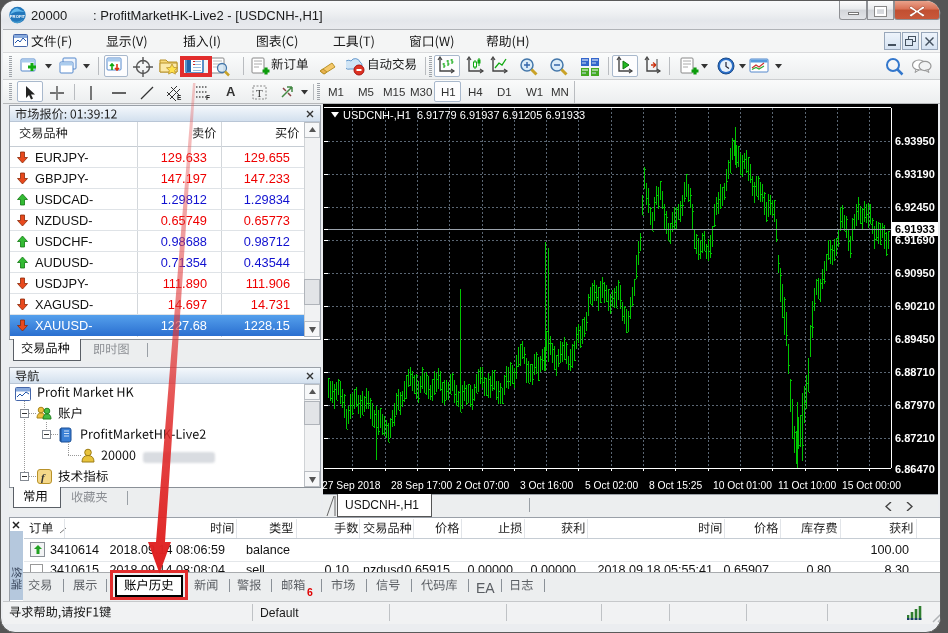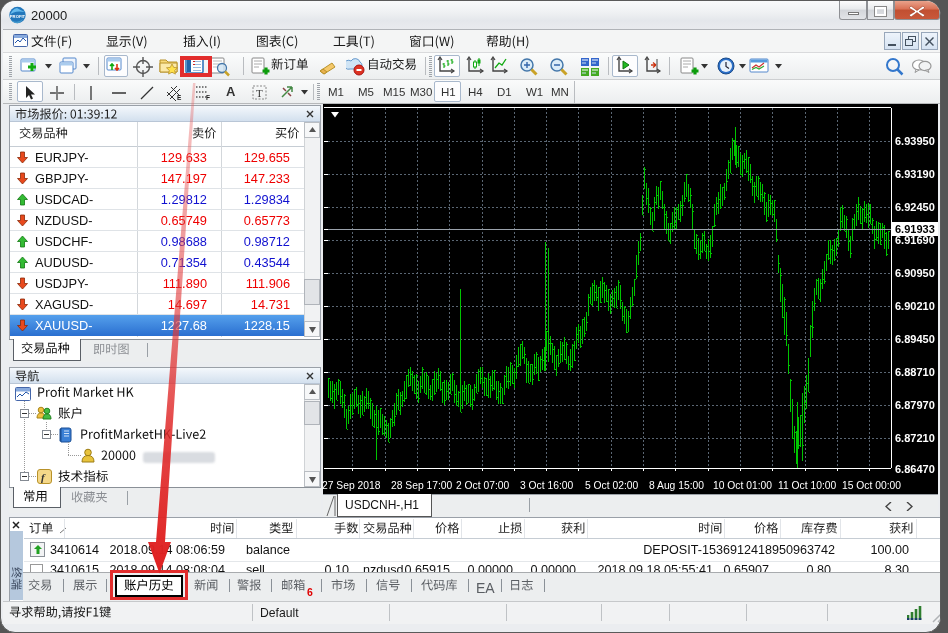--- a/index.html
+++ b/index.html
@@ -11,20 +11,21 @@
 </style></head><body>
 <div id="win">
 <div style="position:absolute;left:0px;top:0px;width:946px;height:28px;background:linear-gradient(180deg,#f9fafb 0%,#eff1f3 40%,#e4e7eb 70%,#e9ebee 100%);border-radius:5px 5px 0 0;"></div>
     <svg style="position:absolute;left:7px;top:5px;" width="19" height="19" viewBox="0 0 19 19">
 <circle cx="9.5" cy="9" r="8.2" fill="#2277bb"></circle>
 <path d="M2 9 q4 -5 15 -3 q-5 -2 -8 -4 q-5 1 -7 7z" fill="#66bbee"></path>
 <path d="M3 14 q6 4 12 -1 q-2 5 -8 4 q-3 -1 -4 -3z" fill="#4499cc"></path>
 <text x="9.5" y="12" font-size="4.2" fill="#fff" text-anchor="middle" font-weight="bold" font-family="Liberation Sans">PROFIT</text>
 </svg>
     <div style="position:absolute;left:30px;top:7px;font-size:13px;color:#1a1a1a;font-weight:normal;white-space:pre;">20000</div>
+    <div style="position:absolute;left:92px;top:7px;font-size:13px;color:#1a1a1a;font-weight:normal;white-space:pre;">: ProfitMarketHK-Live2 - [USDCNH-,H1]</div>
     <div style="position:absolute;left:838px;top:0px;width:28px;height:19px;background:linear-gradient(180deg,#fdfdfd,#e8eaec 45%,#d3d6da 50%,#e2e4e7);border:1px solid #8e9094;border-top:none;border-radius:0 0 3px 3px;"></div>
     <div style="position:absolute;left:866px;top:0px;width:27px;height:19px;background:linear-gradient(180deg,#fdfdfd,#e8eaec 45%,#d3d6da 50%,#e2e4e7);border:1px solid #8e9094;border-top:none;"></div>
     <div style="position:absolute;left:893px;top:0px;width:46px;height:19px;background:linear-gradient(180deg,#e9a28b,#d97054 45%,#c14f31 50%,#c9583a);border:1px solid #8e9094;border-top:none;border-radius:0 0 3px 3px;"></div>
     <div style="position:absolute;left:847px;top:11px;width:11px;height:3px;background:#fff;border:1px solid #777;"></div>
     <div style="position:absolute;left:874px;top:6px;width:11px;height:9px;background:transparent;border:2px solid #fff;outline:1px solid #888;"></div>
     <svg style="position:absolute;left:908px;top:4px;" width="16" height="13" viewBox="0 0 16 13">
 <path d="M2 1 L8 5.5 L14 1 L16 3 L10 6.5 L16 10 L14 12 L8 7.5 L2 12 L0 10 L6 6.5 L0 3z" fill="#fff" stroke="#9a3b22" stroke-width="0.6"></path>
 </svg>
     <div style="position:absolute;left:2px;top:28px;width:944px;height:24px;background:#f4f5f5;border-top:1px solid #b0b3b7;border-bottom:1px solid #d9dadc;"></div>
     <svg style="position:absolute;left:12px;top:33px;" width="15" height="13" viewBox="0 0 15 13">
@@ -467,39 +468,40 @@
       <path d="M412.5 23 V61" stroke="#00c400" stroke-width="1"></path>
       <path d="M474.5 298 V364" stroke="#00c400" stroke-width="1"></path>
       <path d="M479.5 289 V357" stroke="#00c400" stroke-width="1"></path>
       <path d="M1 3.5 H568 M568.5 3.5 V363.5 M1 364.5 H568" stroke="#fff" fill="none"></path>
       <path d="M1 125.5 H568" stroke="#9aa2ab"></path>
       <path d="M29.5 364 v3M62.5 364 v3M94.5 364 v3M126.5 364 v3M159.5 364 v3M191.5 364 v3M223.5 364 v3M255.5 364 v3M288.5 364 v3M320.5 364 v3M352.5 364 v3M385.5 364 v3M417.5 364 v3M449.5 364 v3M482.5 364 v3M514.5 364 v3M546.5 364 v3M1 37.5 h4M1 70.5 h4M1 103.5 h4M1 136.5 h4M1 169.5 h4M1 202.5 h4M1 235.5 h4M1 268.5 h4M1 301.5 h4M1 334.5 h4M1 125.5 h4" stroke="#fff"></path>
     </svg>
     <svg style="position:absolute;left:330px;top:110px;" width="8" height="7" viewBox="0 0 8 7">
       <path d="M0 1 h8 l-4 5.5z" fill="#fff"></path>
     </svg>
+    <div style="position:absolute;left:342px;top:107.5px;font-size:11px;color:#fff;font-weight:normal;white-space:pre;">USDCNH-,H1  6.91779 6.91937 6.91205 6.91933</div>
     <div style="position:absolute;left:894px;top:134px;font-size:11px;color:#fff;font-weight:bold;white-space:pre;">6.93950</div>
     <div style="position:absolute;left:894px;top:167px;font-size:11px;color:#fff;font-weight:bold;white-space:pre;">6.93190</div>
     <div style="position:absolute;left:894px;top:200px;font-size:11px;color:#fff;font-weight:bold;white-space:pre;">6.92450</div>
     <div style="position:absolute;left:894px;top:233px;font-size:11px;color:#fff;font-weight:bold;white-space:pre;">6.91690</div>
     <div style="position:absolute;left:894px;top:266px;font-size:11px;color:#fff;font-weight:bold;white-space:pre;">6.90950</div>
     <div style="position:absolute;left:894px;top:299px;font-size:11px;color:#fff;font-weight:bold;white-space:pre;">6.90210</div>
     <div style="position:absolute;left:894px;top:332px;font-size:11px;color:#fff;font-weight:bold;white-space:pre;">6.89450</div>
     <div style="position:absolute;left:894px;top:365px;font-size:11px;color:#fff;font-weight:bold;white-space:pre;">6.88710</div>
     <div style="position:absolute;left:894px;top:398px;font-size:11px;color:#fff;font-weight:bold;white-space:pre;">6.87970</div>
     <div style="position:absolute;left:894px;top:431px;font-size:11px;color:#fff;font-weight:bold;white-space:pre;">6.87210</div>
     <div style="position:absolute;left:894px;top:462px;font-size:11px;color:#fff;font-weight:bold;white-space:pre;">6.86470</div>
     <div style="position:absolute;left:891px;top:221px;width:46px;height:14px;background:#fff;"></div>
     <div style="position:absolute;left:894px;top:222px;font-size:11px;color:#000;font-weight:bold;white-space:pre;">6.91933</div>
     <div style="position:absolute;left:321px;top:478.5px;font-size:10.3px;color:#fff;font-weight:normal;white-space:pre;">27 Sep 2018</div>
     <div style="position:absolute;left:390px;top:478.5px;font-size:10.3px;color:#fff;font-weight:normal;white-space:pre;">28 Sep 17:00</div>
     <div style="position:absolute;left:455px;top:478.5px;font-size:10.3px;color:#fff;font-weight:normal;white-space:pre;">2 Oct 07:00</div>
     <div style="position:absolute;left:519px;top:478.5px;font-size:10.3px;color:#fff;font-weight:normal;white-space:pre;">3 Oct 16:00</div>
     <div style="position:absolute;left:584px;top:478.5px;font-size:10.3px;color:#fff;font-weight:normal;white-space:pre;">5 Oct 02:00</div>
-    <div style="position:absolute;left:648px;top:478.5px;font-size:10.3px;color:#fff;font-weight:normal;white-space:pre;">8 Aug 15:00</div>
+    <div style="position:absolute;left:648px;top:478.5px;font-size:10.3px;color:#fff;font-weight:normal;white-space:pre;">8 Oct 15:25</div>
     <div style="position:absolute;left:712px;top:478.5px;font-size:10.3px;color:#fff;font-weight:normal;white-space:pre;">10 Oct 01:00</div>
     <div style="position:absolute;left:777px;top:478.5px;font-size:10.3px;color:#fff;font-weight:normal;white-space:pre;">11 Oct 10:00</div>
     <div style="position:absolute;left:841px;top:478.5px;font-size:10.3px;color:#fff;font-weight:normal;white-space:pre;">15 Oct 00:00</div>
     <div style="position:absolute;left:322px;top:493px;width:615px;height:24px;background:#eceeef;border-top:1px solid #9aa0a6;"></div>
     <svg style="position:absolute;left:323px;top:495px;" width="12" height="20" viewBox="0 0 12 20">
       <path d="M10 0 L3 20 M11 0 L11 20" stroke="#666" fill="none"></path>
     </svg>
     <div style="position:absolute;left:336px;top:493px;width:95px;height:23px;background:#fff;border:1px solid #555;border-top:none;"></div>
     <div style="position:absolute;left:344px;top:497px;font-size:12px;color:#111;font-weight:normal;white-space:pre;">USDCNH-,H1</div>
     <div style="position:absolute;left:441px;top:498px;font-size:12px;color:#8a8d92;font-weight:normal;white-space:pre;margin-top:36px;">XAGUSD-,H1</div>
@@ -572,21 +574,20 @@
     <div style="position:absolute;left:839px;top:518px;width:1px;height:19px;background:#e2e5e9;"></div>
     <div style="position:absolute;left:915px;top:518px;width:1px;height:19px;background:#e2e5e9;"></div>
     <div style="position:absolute;left:23px;top:537px;width:916px;height:1px;background:#c6cdd4;"></div>
     <div style="position:absolute;left:29px;top:541px;width:15px;height:15px;background:#f2f3f4;border:1px solid #8a9097;"></div>
     <svg style="position:absolute;left:33px;top:544px;" width="8" height="9" viewBox="0 0 8 9">
       <path d="M2.5 9 h3 V4 h2.5 L4 0 L0 4 h2.5z" fill="#21a121"></path>
     </svg>
     <div style="position:absolute;left:49px;top:542px;font-size:12.6px;color:#111;font-weight:normal;white-space:pre;">3410614</div>
     <div style="position:absolute;right:715px;top:542px;font-size:12.6px;color:#111;font-weight:normal;white-space:pre;">2018.09.14 08:06:59</div>
     <div style="position:absolute;left:245px;top:542px;font-size:12.6px;color:#111;font-weight:normal;white-space:pre;">balance</div>
-    <div style="position:absolute;right:105px;top:542px;font-size:12.6px;color:#111;font-weight:normal;white-space:pre;">DEPOSIT-1536912418950963742</div>
     <div style="position:absolute;right:31px;top:542px;font-size:12.6px;color:#111;font-weight:normal;white-space:pre;">100.00</div>
     <div style="position:absolute;left:23px;top:560px;width:916px;height:1px;background:#e4e7ea;"></div>
     <div style="position:absolute;left:29px;top:563px;width:13px;height:10px;background:#fff;border:1px solid #999;border-bottom:none;"></div>
     <div style="position:absolute;left:49px;top:562px;font-size:12.6px;color:#111;font-weight:normal;white-space:pre;">3410615</div>
     <div style="position:absolute;right:715px;top:562px;font-size:12.6px;color:#111;font-weight:normal;white-space:pre;">2018.09.14 08:08:04</div>
     <div style="position:absolute;left:245px;top:562px;font-size:12.6px;color:#111;font-weight:normal;white-space:pre;text-align:right;">sell</div>
     <div style="position:absolute;right:591px;top:562px;font-size:12.6px;color:#111;font-weight:normal;white-space:pre;">0.10</div>
     <div style="position:absolute;left:362px;top:562px;font-size:12.6px;color:#111;font-weight:normal;white-space:pre;">nzdusd</div>
     <div style="position:absolute;right:490px;top:562px;font-size:12.6px;color:#111;font-weight:normal;white-space:pre;">0.65915</div>
     <div style="position:absolute;right:427px;top:562px;font-size:12.6px;color:#111;font-weight:normal;white-space:pre;">0.00000</div>

